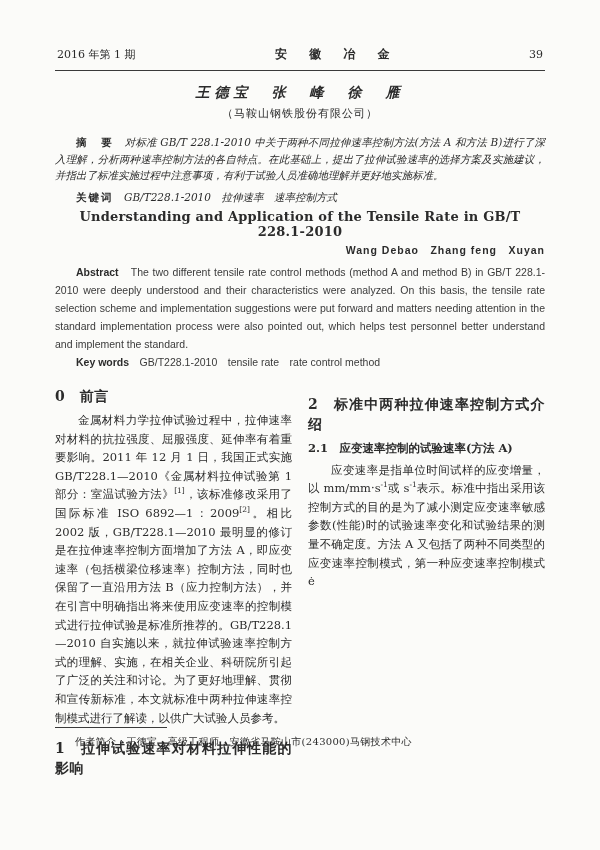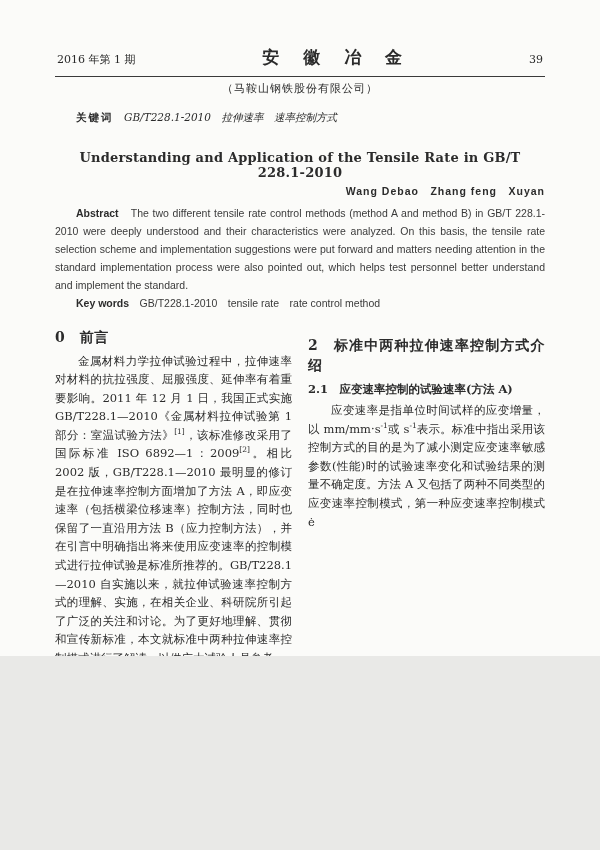--- a/index.html
+++ b/index.html
@@ -1,44 +1,44 @@
 <!DOCTYPE html>
 <html><head>
 <meta charset="utf-8">
 <style>
   * { margin:0; padding:0; box-sizing:border-box; }
   html,body { width:600px; height:850px; }
   body { background:#e9e9e7; }
   .page {
-    position:relative; width:600px; height:656px; overflow:hidden;
+    position:relative; width:600px; height:850px; overflow:hidden;
     background:#fbfbf9; color:#2b2b2b;
     font-family:"DejaVu Serif","Liberation Serif",serif;
   }
   .content { padding:46px 55px 0 55px; }
 
   
   .running-head {
     display:flex; justify-content:space-between; align-items:baseline;
     font-size:11px; padding:0 2px 7px 2px; border-bottom:1.5px solid #3a3a3a;
   }
-  .journal-name { font-weight:bold; font-size:17px; letter-spacing:9px; padding-left:9px; }
+  .journal-name { font-weight:bold; font-size:12px; letter-spacing:9px; padding-left:9px; }
 
   
   .main-title { margin-top:20px; text-align:center; font-size:21px; font-weight:bold; line-height:32px; letter-spacing:1px; }
   .authors-cn { margin-top:13px; text-align:center; font-size:14px; font-weight:600; font-style:italic; letter-spacing:5px; }
   .affil-cn   { margin-top:4px; text-align:center; font-size:11px; letter-spacing:1px; }
 
   
   .abstract-cn { margin-top:13px; font-size:10.5px; line-height:16.5px; text-align:justify; font-style:italic; }
   .abstract-cn p { text-indent:2em; }
   .abstract-cn .lbl { font-weight:bold; font-style:normal; letter-spacing:2px; }
   .kw-cn { margin-top:5px; }
 
   
-  .en-block { margin-top:24px; }
+  .en-block { margin-top:4px; }
   .en-title  { text-align:center; font-size:13px; font-weight:bold; letter-spacing:.2px; }
   .en-sans   { font-family:"Liberation Sans","DejaVu Sans",sans-serif; }
   .en-authors{ margin-top:5px; text-align:right; font-size:10.5px; font-weight:bold; letter-spacing:1px; }
   .en-affil  { margin-top:3px; text-align:center; font-size:10.5px; }
   .en-abstract { margin-top:5px; font-size:10.5px; line-height:18px; text-align:justify; color:#3a3a3a; }
   .en-abstract p { text-indent:2em; }
   .en-abstract .lbl { font-weight:bold; color:#2b2b2b; }
   .kw-en { margin-top:0; }
 
   
@@ -69,23 +69,25 @@
 <div class="page">
   <div class="content">
 
     <div class="running-head">
       <span>2016 年第 1 期</span>
       <span class="journal-name">安 徽 冶 金</span>
       <span>39</span>
     </div>
 
 
+    <div class="authors-cn">王德宝　张　峰　徐　雁</div>
     <div class="affil-cn">（马鞍山钢铁股份有限公司）</div>
 
     <div class="abstract-cn">
+      <p><span class="lbl">摘　要</span>　<span>对标准 GB/T 228.1-2010 中关于两种不同拉伸速率控制方法(方法 A 和方法 B)进行了深入理解，分析两种速率控制方法的各自特点。在此基础上，提出了拉伸试验速率的选择方案及实施建议，并指出了标准实施过程中注意事项，有利于试验人员准确地理解并更好地实施标准。</span></p>
       <p class="kw-cn"><span class="lbl">关键词</span>　<span>GB/T228.1-2010　拉伸速率　速率控制方式</span></p>
     </div>
 
     <div class="en-block">
       <div class="en-title">Understanding and Application of the Tensile Rate in GB/T 228.1-2010</div>
       <div class="en-authors en-sans">Wang Debao　Zhang feng　Xuyan</div>
       <div class="en-abstract en-sans">
         <p><span class="lbl">Abstract</span>　<span>The two different tensile rate control methods (method A and method B) in GB/T 228.1-2010 were deeply understood and their characteristics were analyzed. On this basis, the tensile rate selection scheme and implementation suggestions were put forward and matters needing attention in the standard implementation process were also pointed out, which helps test personnel better understand and implement the standard.</span></p>
         <p class="kw-en"><span class="lbl">Key words</span>　<span>GB/T228.1-2010　tensile rate　rate control method</span></p>
       </div>

